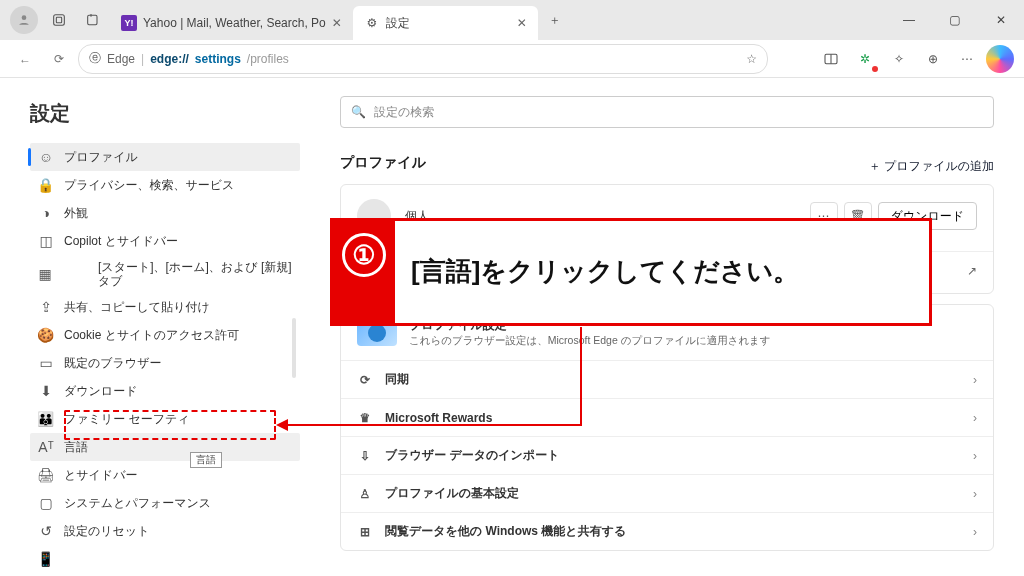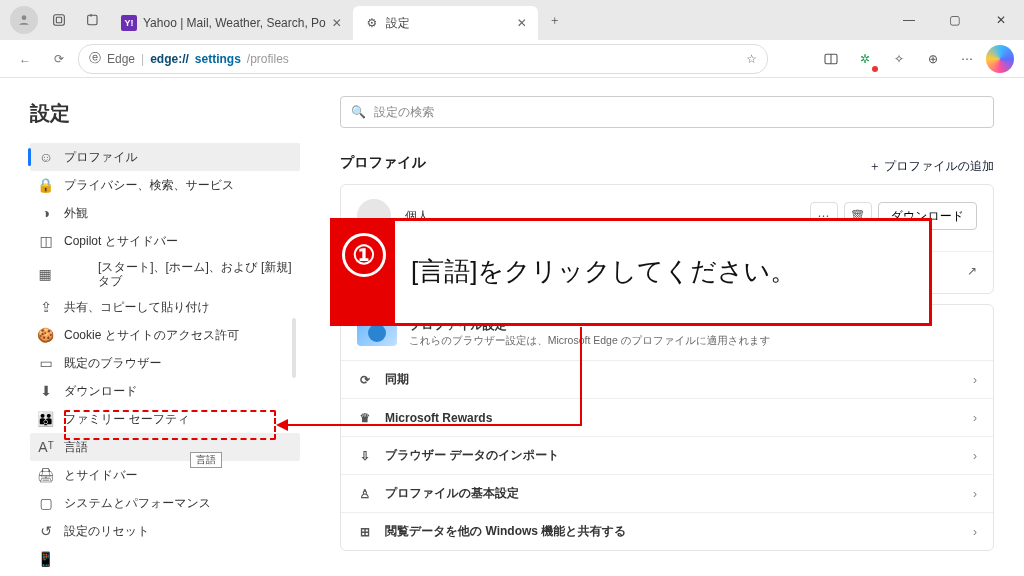--- a/index.html
+++ b/index.html
@@ -58,21 +58,21 @@
 .ps-icon{ width:40px; height:26px; border-radius:4px; background: linear-gradient(135deg,#6fb8ff,#bfe1ff); display:flex; align-items:center; justify-content:center;}
 .ps-icon::after{content:""; width:18px;height:18px;border-radius:50%;background:#2a84d2;}
 .ps-desc { font-size:10.5px; color:#666;}
 .list .row { height:38px; display:flex; align-items:center; padding:0 16px; gap:12px; border-top:1px solid #eee; font-size:12px; font-weight:600; color:#333;}
 .list .row .chev{ margin-left:auto; color:#888; font-weight:normal;}
 .row-ico { width:16px; color:#555; display:flex; justify-content:center;}
 
 .callout { position:absolute; left:330px; top:218px; width:602px; height:108px; border:3px solid #e60000; background:#fff; display:flex; align-items:center; z-index:10;}
 .callout .numwrap{ width:62px; align-self:stretch; background:#e60000; display:flex; align-items:flex-start; justify-content:center;}
 .callout .numcircle{ margin-top:12px; width:44px; height:44px; border:3px solid #fff; border-radius:50%; display:flex; align-items:center; justify-content:center; font-size:26px; font-weight:700; color:#fff;}
-.callout .txt { padding: 6px 16px; font-size:26px; font-weight:400; color:#111; line-height:1.35;}
+.callout .txt { padding: 6px 16px; font-size:26px; font-weight:700; color:#111; line-height:1.35;}
 .callout-line { position:absolute; background:#e60000; z-index:9;}
 .arrowhead { position:absolute; width:0; height:0; border-top:6px solid transparent; border-bottom:6px solid transparent; border-right:12px solid #e60000; z-index:9;}
 
 .dashbox { position:absolute; border:2.5px dashed #e60000; border-radius:2px; z-index:8;}
 </style>
 </head>
 <body>
 
 <div class="titlebar">
   <div class="tb-left">

